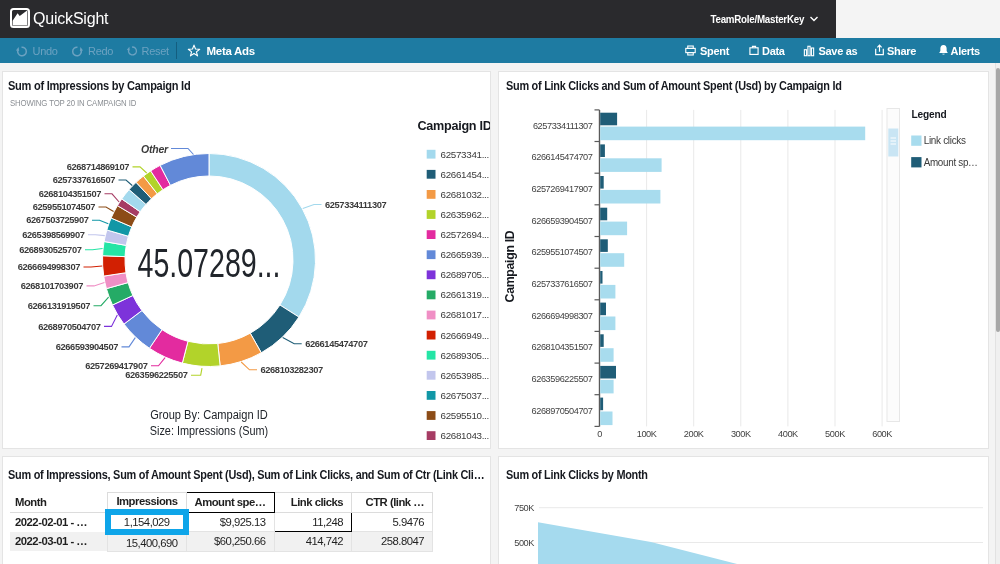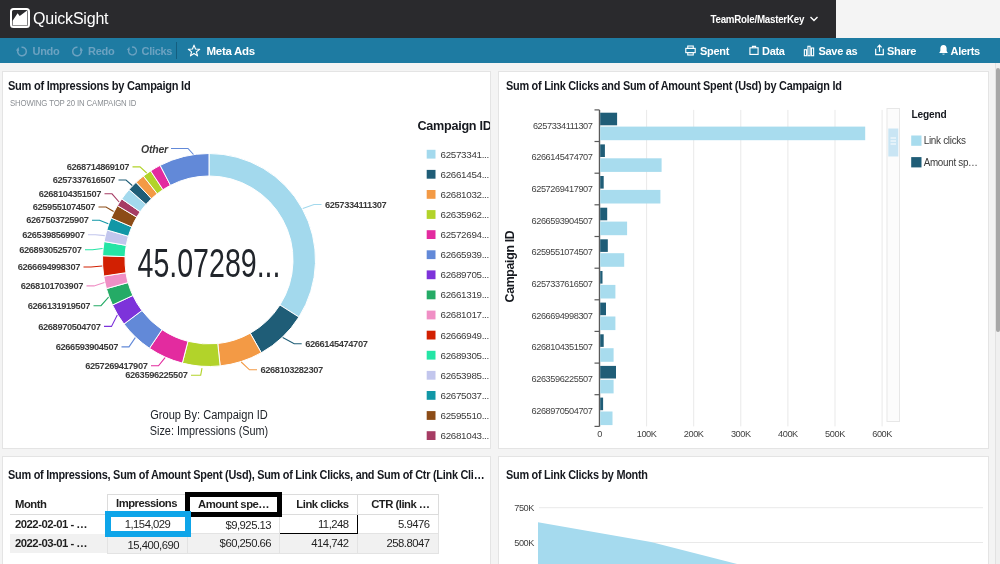--- a/index.html
+++ b/index.html
@@ -1,21 +1,21 @@
 <!DOCTYPE html>
 <html><head><meta charset="utf-8"><style>
 *{margin:0;padding:0;box-sizing:border-box}
 html,body{width:1000px;height:564px;overflow:hidden;font-family:"Liberation Sans",sans-serif;background:#f4f4f4}
 .abs{position:absolute}
 .topbar{position:absolute;left:0;top:0;width:836px;height:38px;background:#2a2a2d}
 .qs{position:absolute;left:33px;top:9.5px;color:#fff;font-size:16px;letter-spacing:-0.2px}
 .acct{position:absolute;right:17px;top:12.5px;color:#fff;font-size:11.5px;font-weight:bold;white-space:nowrap}
 .acct span{display:inline-block;transform:scaleX(0.85);transform-origin:100% 50%;letter-spacing:-0.3px}
 .toolbar{position:absolute;left:0;top:38px;width:1000px;height:25px;background:#1e7ba2}
-.tmut{color:#6ca2c1;font-size:11px;font-weight:bold;position:absolute;top:7px;letter-spacing:-0.3px}
+.tmut{color:#6ca2c1;font-size:11px;font-weight:normal;position:absolute;top:7px;letter-spacing:-0.3px}
 .twht{color:#fff;font-size:11px;font-weight:bold;position:absolute;top:7px;letter-spacing:-0.3px}
 .card{position:absolute;background:#fff;border:1px solid #e4e4e4}
 .ctitle{position:absolute;font-size:12.5px;font-weight:bold;color:#16191f;letter-spacing:-0.3px;white-space:nowrap}
 .ctitle span{display:inline-block;transform-origin:0 50%}
 .csub{position:absolute;font-size:8.5px;color:#8b8f94;letter-spacing:-0.15px;white-space:nowrap}
 .dlab{font-size:9.3px;font-weight:bold;fill:#3b3b3b;letter-spacing:-0.38px}
 .leg{font-size:9.8px;fill:#3a3a3a;letter-spacing:-0.3px}
 .blab{font-size:9.2px;fill:#424242;letter-spacing:-0.42px}
 table{border-collapse:collapse;table-layout:fixed}
 td,th{font-size:11.3px;letter-spacing:-0.5px;color:#1f1f1f;padding:0 8px;height:19.5px;overflow:hidden;white-space:nowrap}
@@ -41,21 +41,21 @@
   <div class="tmut" style="left:32.5px">Undo</div>
   <svg class="abs" style="left:71px;top:6.5px" width="13" height="13" viewBox="0 0 13 13">
       <path d="M10.0 4.9 A4.3 4.3 0 1 1 6.5 2.2" fill="none" stroke="#6ca2c1" stroke-width="1.5"></path>
       <polygon points="8.9,5.9 12.1,5.5 9.4,2.0" fill="#6ca2c1"></polygon>
     </svg>
   <div class="tmut" style="left:88px">Redo</div>
   <svg class="abs" style="left:126px;top:7px" width="12" height="12" viewBox="0 0 13 13">
       <path d="M3.0 4.9 A4.3 4.3 0 1 0 6.5 2.2" fill="none" stroke="#6ca2c1" stroke-width="1.4"></path>
       <polygon points="4.1,5.9 0.9,5.5 3.6,2.0" fill="#6ca2c1"></polygon>
     </svg>
-  <div class="tmut" style="left:141.5px">Clicks</div>
+  <div class="tmut" style="left:141.5px">Reset</div>
   <div class="abs" style="left:176px;top:4px;width:1px;height:17px;background:#145e7f"></div>
   <svg class="abs" style="left:187px;top:5.5px" width="14" height="14" viewBox="0 0 15 15">
       <path d="M7.5 1.2 L9.1 5.4 L13.6 5.6 L10.1 8.4 L11.3 12.7 L7.5 10.2 L3.7 12.7 L4.9 8.4 L1.4 5.6 L5.9 5.4 Z" fill="none" stroke="#fff" stroke-width="1.2" stroke-linejoin="round"></path>
     </svg>
   <div class="twht" style="left:206.5px;font-size:11.5px">Meta Ads</div>
   <svg class="abs" style="left:685px;top:7px" width="11" height="11" viewBox="0 0 14 13">
       <rect x="3.5" y="0.8" width="7" height="3" fill="none" stroke="#fff" stroke-width="1.4"></rect>
       <rect x="1" y="3.8" width="12" height="5.4" fill="none" stroke="#fff" stroke-width="1.4"></rect>
       <rect x="3.5" y="9.2" width="7" height="3" fill="none" stroke="#fff" stroke-width="1.4"></rect>
     </svg>
@@ -261,21 +261,21 @@
           <col style="width:97.5px">
           <col style="width:78.5px">
           <col style="width:79px">
           <col style="width:77.5px">
           <col style="width:81px">
         </colgroup>
       <tbody>
           <tr style="height:17px">
         <th style="text-align:left;border-bottom:1px solid #dcdcdc;padding-left:5px">Month</th>
         <th style="text-align:right;border:1px solid #dcdcdc">Impressions</th>
-        <th style="text-align:center;border:5px solid #000000">Amount spe…</th>
+        <th style="text-align:center;border:1px solid #000000">Amount spe…</th>
         <th style="text-align:right;border:1px solid #dcdcdc">Link clicks</th>
         <th style="text-align:right;border:1px solid #dcdcdc">CTR (link …</th>
       </tr>
       <tr>
         <td style="font-weight:bold;padding-left:5px">2022-02-01 - …</td>
         <td style="text-align:center;border:6px solid #0ea5e9">1,154,029</td>
         <td style="text-align:right;border:1px solid #e3e3e3">$9,925.13</td>
         <td style="text-align:right;border:1px solid #000000">11,248</td>
         <td style="text-align:right;border:1px solid #e3e3e3">5.9476</td>
       </tr>

